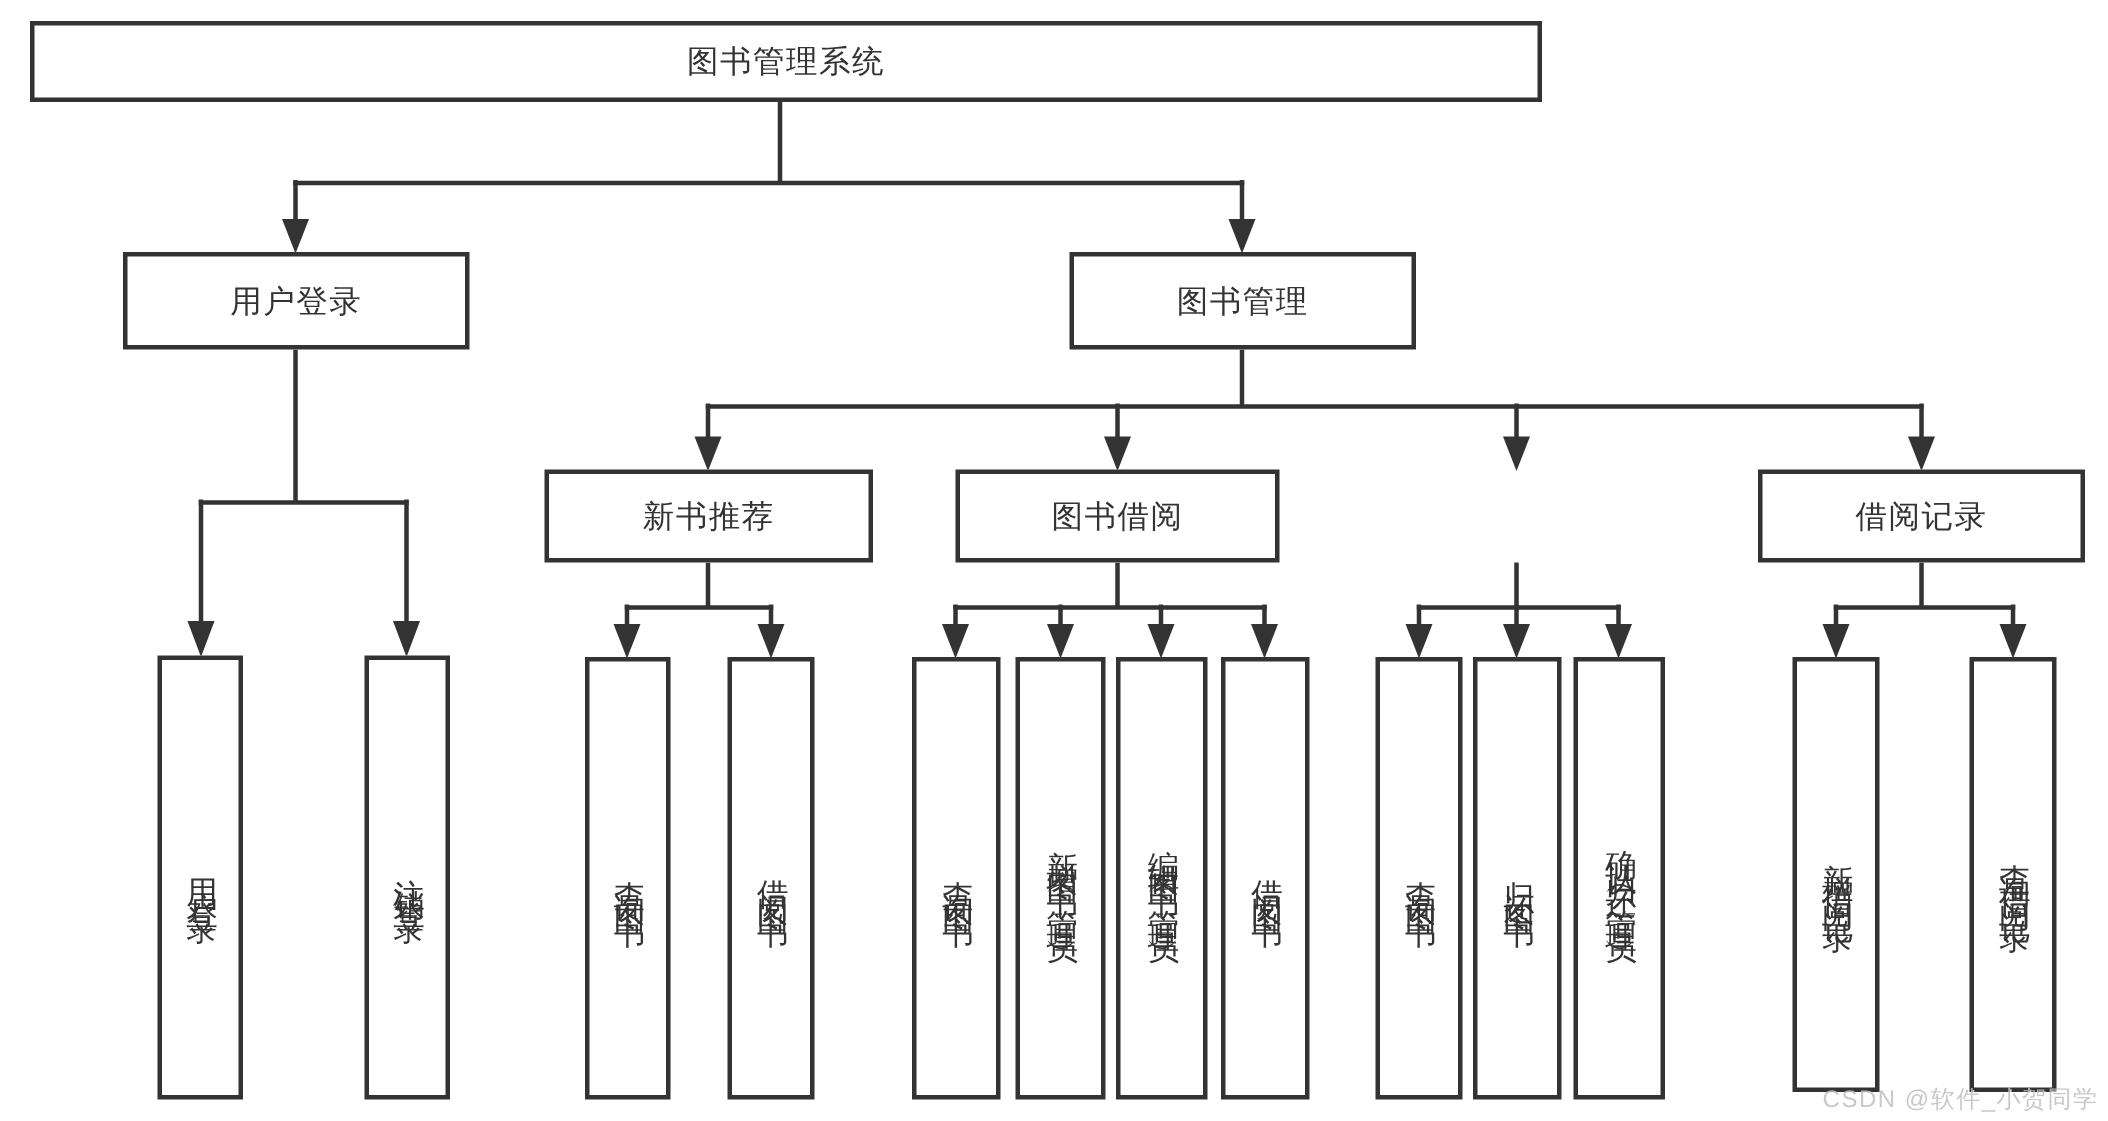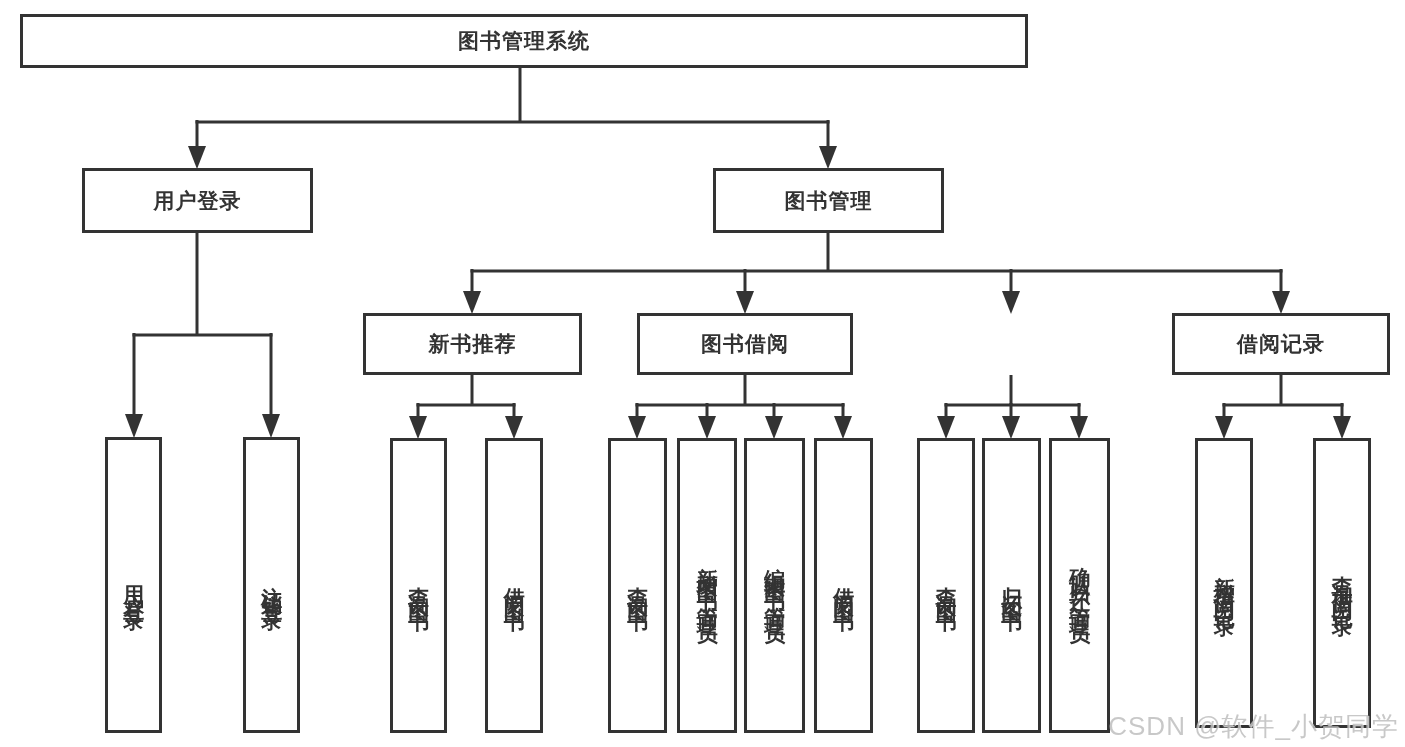--- a/index.html
+++ b/index.html
@@ -11,28 +11,27 @@
   }
   svg.connectors{position:absolute;left:0;top:0;width:1405px;height:747px;z-index:1;}
   .connectors line{stroke:var(--line,#333333);stroke-width:3;}
   .connectors polygon{fill:var(--line,#333333);}
   .node{
     position:absolute;box-sizing:border-box;z-index:2;
     background:var(--box_bg,#ffffff);
     border:3px solid var(--line,#333333);
     display:flex;align-items:center;justify-content:center;
     text-align:right;
-    font-weight:bold;
   }
   .node.h{font-size:21px;letter-spacing:1px;}
   .node.v{font-size:21px;}
   .node.v .vtext{writing-mode:vertical-rl;letter-spacing:8px;line-height:1.25;}
   .watermark{
     position:absolute;right:6px;bottom:3px;z-index:5;
-    font-size:26px;letter-spacing:1px;
+    font-size:16px;letter-spacing:1px;
     color:var(--watermark,#bfbfbf);
     text-shadow:1px 1px 0 rgba(255,255,255,.85);
     opacity:.85;
   }
 </style>
 </head>
 <body>
 
 <div class="canvas">
 

